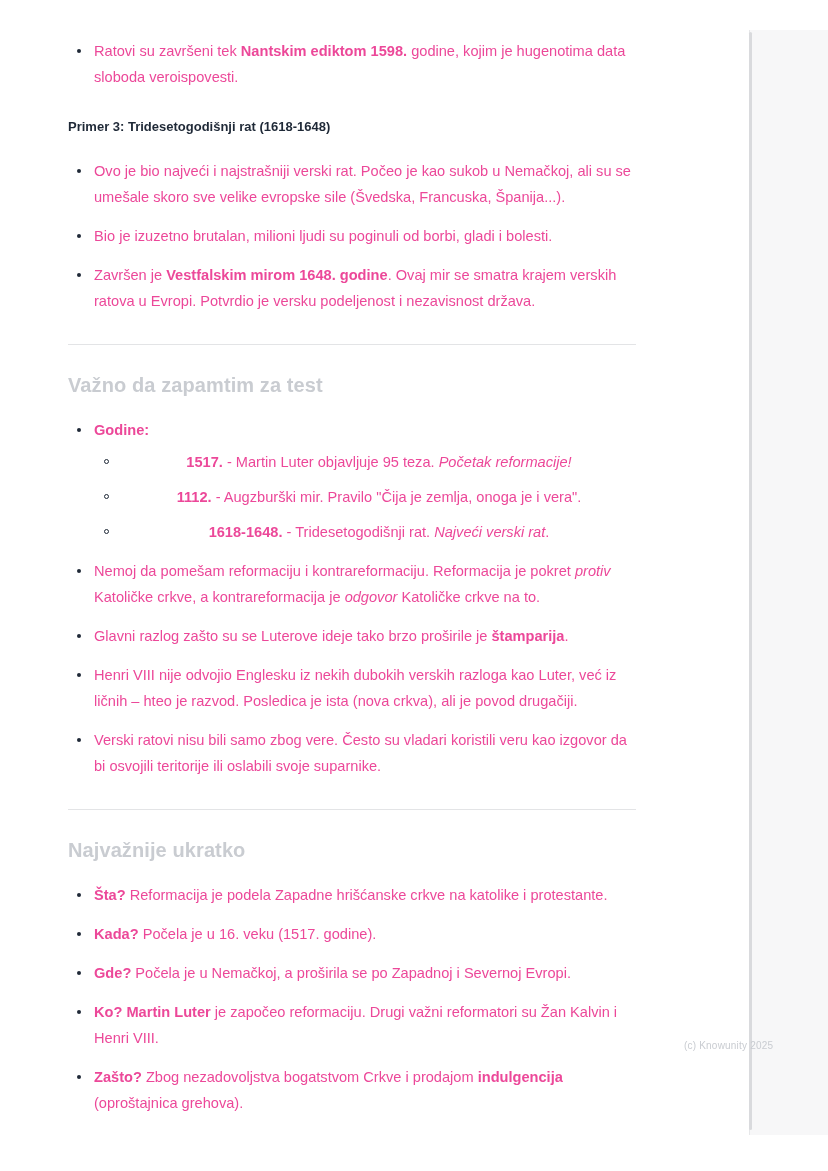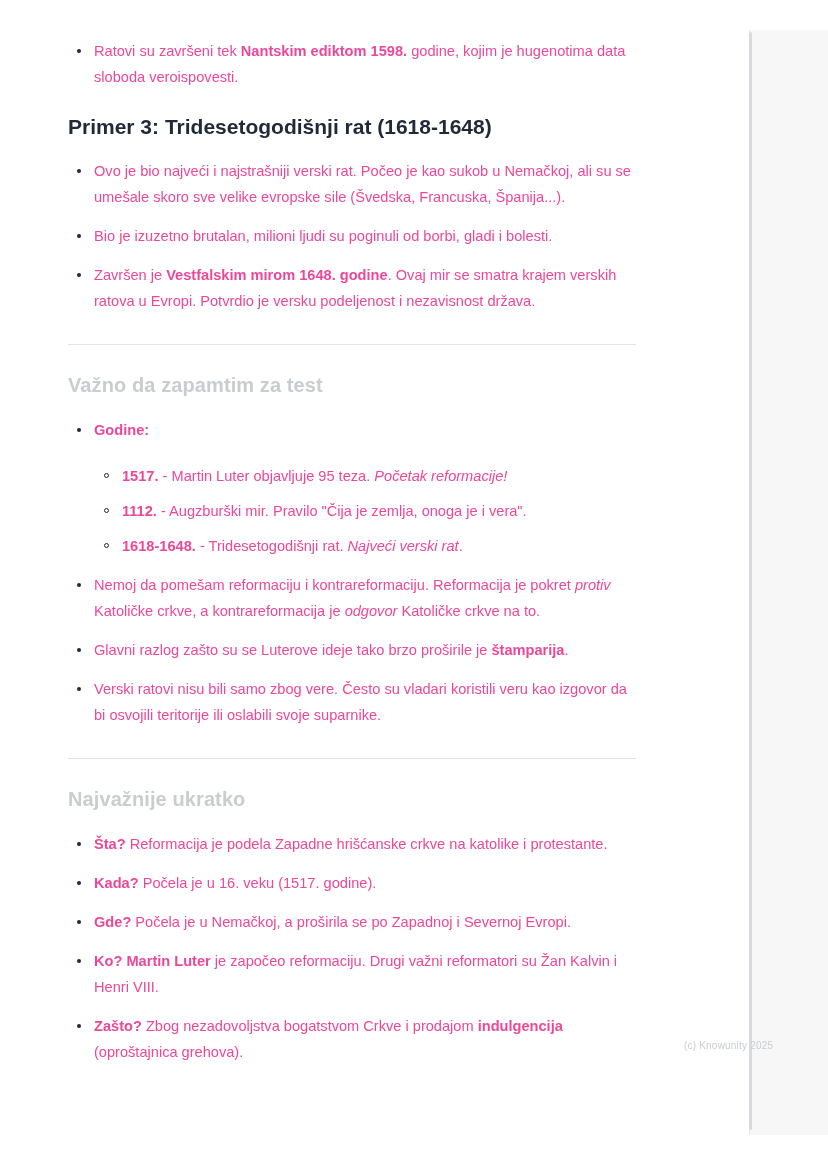--- a/index.html
+++ b/index.html
@@ -64,22 +64,23 @@
     position: absolute;
     left: 9px;
     top: 11px;
     width: 4px;
     height: 4px;
     border-radius: 50%;
     background: #1f2937;
   }
   ul.sub {
     list-style: none;
-    margin: 20px 0 0 0;
+    margin: 6px 0 0 0;
     padding: 0;
+    text-align: center;
   }
   ul.sub > li {
     position: relative;
     padding-left: 28px;
     margin-bottom: 9px;
     font-size: 14.6px;
     line-height: 26px;
   }
   ul.sub > li::before {
     content: "";
@@ -96,21 +97,21 @@
   .sub-wrap > li {
     margin-bottom: 4px;
   }
   b, .b {
     font-weight: bold;
   }
   i, .i {
     font-style: italic;
   }
   .example-heading {
-    font-size: 21px;
+    font-size: 13px;
     font-weight: bold;
     line-height: 26px;
     color: #1f2937;
     margin: 24px 0 18px 0;
   }
   .divider {
     border: none;
     border-top: 1px solid #e3e4e6;
     margin: 30px 0 26px 0;
   }
@@ -157,20 +158,21 @@
         <hr class="divider">
         <div class="section-title">Važno da zapamtim za test</div>
         <ul class="bullets">
           <li><span><b>Godine:</b></span><ul class="sub sub-wrap">
               <li><b>1517.</b><span> - Martin Luter objavljuje 95 teza. </span><i>Početak reformacije!</i></li>
               <li><b>1112.</b><span> - Augzburški mir. Pravilo "Čija je zemlja, onoga je i vera".</span></li>
               <li><b>1618-1648.</b><span> - Tridesetogodišnji rat. </span><i>Najveći verski rat</i><span>.</span></li>
             </ul></li>
           <li><span><span>Nemoj da pomešam reformaciju i kontrareformaciju. Reformacija je pokret </span><i>protiv</i><span> Katoličke crkve, a kontrareformacija je </span><i>odgovor</i><span> Katoličke crkve na to.</span></span></li>
           <li><span><span>Glavni razlog zašto su se Luterove ideje tako brzo proširile je </span><b>štamparija</b><span>.</span></span></li>
+          <li><span><span>Henri VIII nije odvojio Englesku iz nekih dubokih verskih razloga kao Luter, već iz ličnih – hteo je razvod. Posledica je ista (nova crkva), ali je povod drugačiji.</span></span></li>
           <li><span><span>Verski ratovi nisu bili samo zbog vere. Često su vladari koristili veru kao izgovor da bi osvojili teritorije ili oslabili svoje suparnike.</span></span></li>
         </ul>
         <hr class="divider">
         <div class="section-title">Najvažnije ukratko</div>
         <ul class="bullets">
           <li><span><b>Šta?</b><span> Reformacija je podela Zapadne hrišćanske crkve na katolike i protestante.</span></span></li>
           <li><span><b>Kada?</b><span> Počela je u 16. veku (1517. godine).</span></span></li>
           <li><span><b>Gde?</b><span> Počela je u Nemačkoj, a proširila se po Zapadnoj i Severnoj Evropi.</span></span></li>
           <li><span><b>Ko? Martin Luter</b><span> je započeo reformaciju. Drugi važni reformatori su Žan Kalvin i Henri VIII.</span></span></li>
           <li><span><b>Zašto?</b><span> Zbog nezadovoljstva bogatstvom Crkve i prodajom </span><b>indulgencija</b><span> (oproštajnica grehova).</span></span></li>

